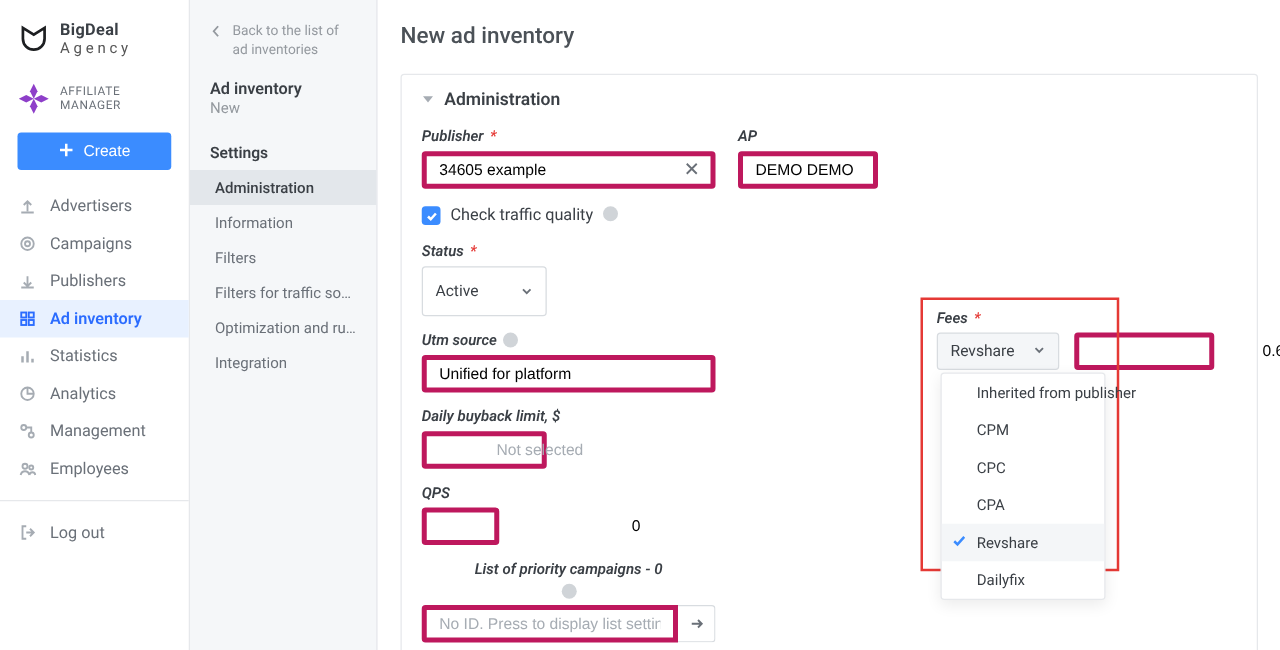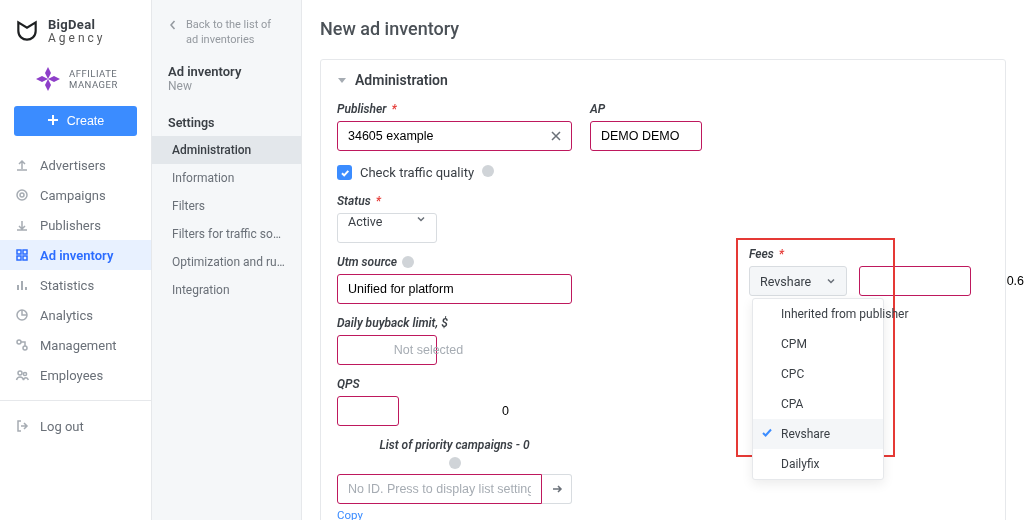--- a/index.html
+++ b/index.html
@@ -6,21 +6,21 @@
   html, body { height: 100%; font-family: -apple-system, BlinkMacSystemFont, "Segoe UI", Roboto, Arial, sans-serif; font-size: 13px; color: #3a3f45; background:#fff; }
   body { display: flex; width: 1024px; height: 520px; overflow: hidden; }
 
   
   .sidebar { width: 152px; border-right: 1px solid #e6e8eb; display: flex; flex-direction: column; padding-top: 18px; }
   .brand { display:flex; align-items:center; gap:8px; padding: 0 14px 18px 14px; }
   .brand-logo svg { display:block; }
   .brand-text { line-height: 1.05; }
   .brand-text .line1 { font-weight: 700; font-size: 13px; letter-spacing: .3px; }
   .brand-text .line2 { font-size: 12px; letter-spacing: 3px; color:#555; }
-  .role-row { display:flex; align-items:center; gap:8px; padding: 4px 14px 14px 14px; margin-left: 21px; }
+  .role-row { display:flex; align-items:center; gap:8px; padding: 4px 14px 14px 14px; }
   .role-avatar { width:26px; height:26px; }
   .role-label { font-size: 9.5px; letter-spacing:.5px; color:#6a7078; }
   .create-btn { margin: 0 14px 14px 14px; height: 30px; background:#3b8cff; color:#fff; border:none; border-radius:3px; display:flex; align-items:center; justify-content:center; gap:8px; font-size:12.5px; cursor:pointer; }
 
   .nav { display:flex; flex-direction:column; }
   .nav-item { display:flex; align-items:center; gap:10px; padding: 7px 14px; color:#6a7078; cursor:pointer; }
   .nav-item.active { background:#e8f1ff; color:#2b6cff; font-weight:600; }
   .nav-item .nicon { width:16px; height:16px; display:flex; align-items:center; justify-content:center; color:#a6acb3; }
   .nav-item.active .nicon { color:#2b6cff; }
   .nav-sep { height:1px; background:#e6e8eb; margin:10px 0; }
@@ -46,25 +46,25 @@
   .card-title { font-size:14px; font-weight:600; color:#3a3f45; }
 
   .form-cols { display:flex; gap:18px; }
   .col-left { width: 235px; }
   .col-right { width: 112px; }
 
   .field-label { font-size: 12px; color:#3a3f45; font-weight:600; margin-bottom:5px; display:flex; align-items:center; gap:5px;font-style:italic;}
   .req { color:#e53935; }
   .info-dot { width:12px; height:12px; border-radius:50%; background:#d0d4d8; display:inline-block; }
 
-  .text-input { width:100%; height:30px; border:1px solid #be185d; border-radius:3px; padding: 0 10px; font-size:12.5px; color:#3a3f45; display:flex; align-items:center; justify-content:space-between; background:#fff; }
+  .text-input { width:100%; height:30px; border:4px solid #be185d; border-radius:3px; padding: 0 10px; font-size:12.5px; color:#3a3f45; display:flex; align-items:center; justify-content:space-between; background:#fff; }
   .text-input input { border:none; outline:none; flex:1; font-size:12.5px; background:transparent; }
   .text-input.right-align input { text-align:right; }
 
-  .select-box { width:100%; height:30px; border:1px solid #d8dce0; border-radius:3px; padding: 0 10px; font-size:12.5px; color:#3a3f45; display:flex; align-items:flex-start; justify-content:space-between; background:#fff; cursor:pointer;}
+  .select-box { width:100%; height:40px; border:1px solid #d8dce0; border-radius:3px; padding: 0 10px; font-size:12.5px; color:#3a3f45; display:flex; align-items:center; justify-content:space-between; background:#fff; cursor:pointer;}
   .select-box .chev svg { display:block; }
 
   .checkbox-row { display:flex; gap:8px; margin: 14px 0; }
   .chk { width:15px; height:15px; border-radius:3px; background:#3b8cff; display:flex; align-items:center; justify-content:center; }
 
   .narrow { width: 100px; }
   .w60 { width: 62px; }
 
   .link-small { color:#3b8cff; font-size:11.5px; margin-top:4px; display:inline-block; cursor:pointer;}
 

